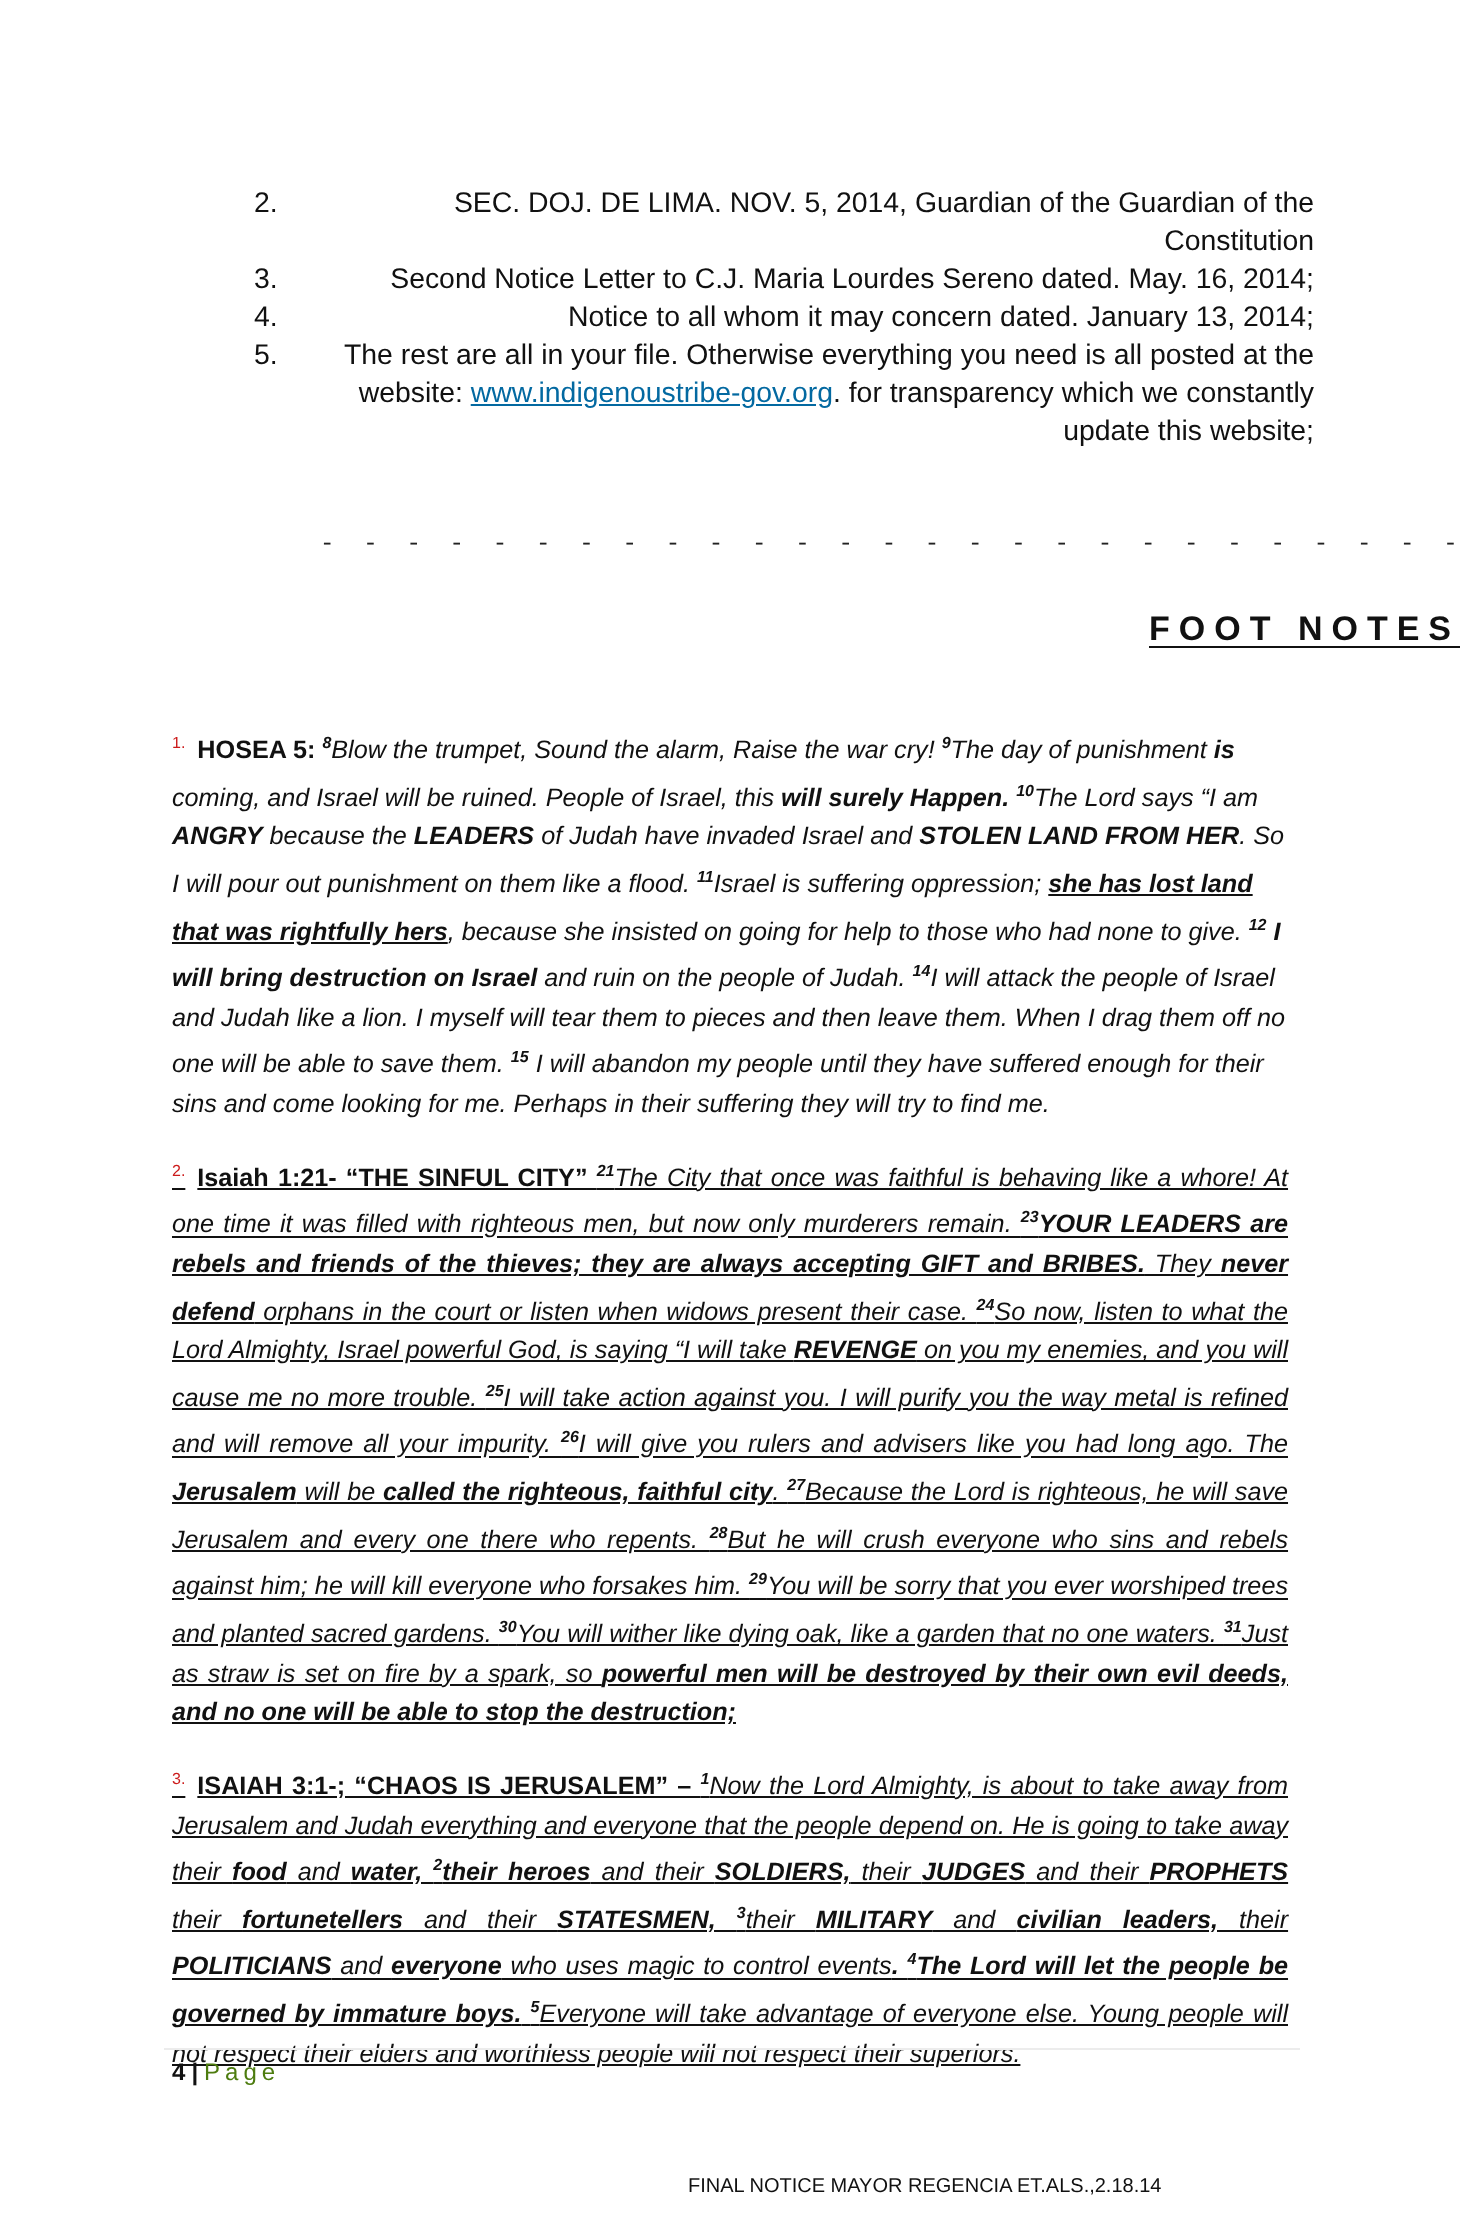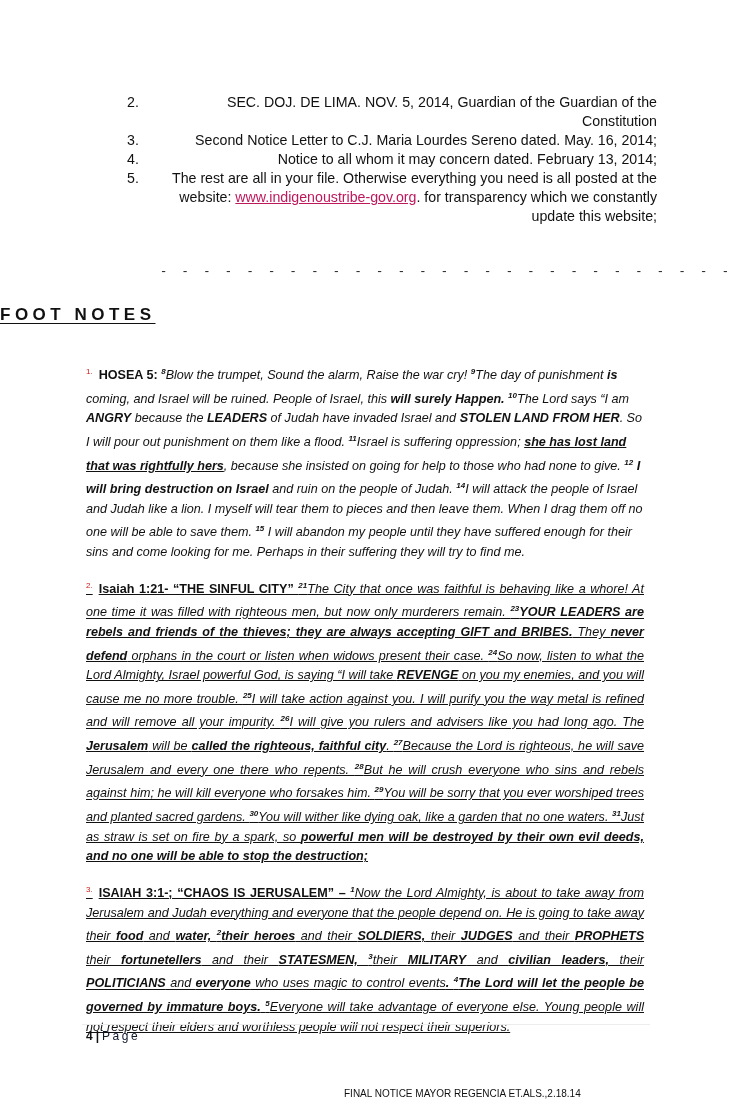--- a/index.html
+++ b/index.html
@@ -9,28 +9,28 @@
     color: #111111;
   }
   .list {
     position: absolute; left: 127px; top: 93px; width: 530px;
     margin: 0; padding: 0; list-style: none;
     font-size: 14.2px; line-height: 19px;
   }
   .list li { display: flex; }
   .list .num { width: 24px; flex: none; }
   .list .txt { flex: 1; text-align: right; }
-  .list a { color: #be185d; text-decoration: underline; }
+  .list a { color: #0369a1; text-decoration: underline; }
   .divider {
     position: absolute; left: 160px; top: 265px; width: 430px;
     font-family: "Liberation Mono", monospace; font-size: 12px;
     letter-spacing: 3.6px; white-space: nowrap; color: #222;
   }
   .heading {
-    position: absolute; left: 0; width: 730px; top: 305px; text-align: left;
+    position: absolute; left: 0; width: 730px; top: 305px; text-align: right;
     font-weight: bold; font-size: 17px; letter-spacing: 4.5px;
   }
   .heading span { text-decoration: underline; text-underline-offset: 3px; }
   .notes {
     position: absolute; left: 86px; top: 362px; width: 558px;
     font-size: 12.6px; line-height: 19.5px; font-style: italic;
   }
   .note { margin: 0 0 13px 0; }
   .note.just { text-align: justify; text-decoration: underline; }
   .fn { color: #cc1a1a; font-style: normal; font-size: 8px; vertical-align: super; margin-right: 6px; }
@@ -38,38 +38,38 @@
   .b { font-weight: bold; }
   .u { text-decoration: underline; }
   sup.v { font-size: 8px; font-weight: bold; font-style: italic; }
   .footer-line {
     position: absolute; left: 82px; top: 1024px; width: 568px;
     border-top: 1px solid #ececec;
   }
   .page-no { position: absolute; left: 86px; top: 1029px; font-size: 12px; }
   .page-no .n { font-weight: bold; }
   .page-no .bar { font-weight: bold; margin: 0 3px; }
-  .page-no .p { color: #0f172a; letter-spacing: 2.5px; }
+  .page-no .p { color: #4d7c0f; letter-spacing: 2.5px; }
   .footer-title { position: absolute; left: 344px; top: 1088px; font-size: 10px; }
 </style>
 </head>
 <body>
 
 <ul class="list">
   <li>
     <span class="num">2.</span>
     <span class="txt">SEC. DOJ. DE LIMA. NOV. 5, 2014, Guardian of the Guardian of the Constitution</span>
   </li>
   <li>
     <span class="num">3.</span>
     <span class="txt">Second Notice Letter to C.J. Maria Lourdes Sereno dated. May. 16, 2014;</span>
   </li>
   <li>
     <span class="num">4.</span>
-    <span class="txt">Notice to all whom it may concern dated.  February 13, 2014;</span>
+    <span class="txt">Notice to all whom it may concern dated.  January 13, 2014;</span>
   </li>
   <li>
     <span class="num">5.</span>
     <span class="txt"><span>The rest are all in your file. Otherwise everything you need is all posted at the website: </span><a href="#">www.indigenoustribe-gov.org</a><span>. for transparency which we constantly update this website;</span></span>
   </li>
 </ul>
 
 <div class="divider">-   - - - - - - - - - - - - - - - - - - - - - - - - - - - - - - - - - - -</div>
 
 <div class="heading"><span>FOOT NOTES</span></div>

